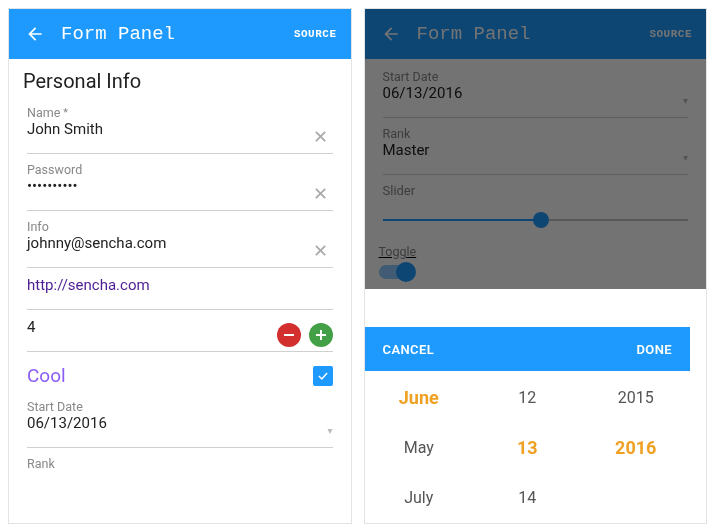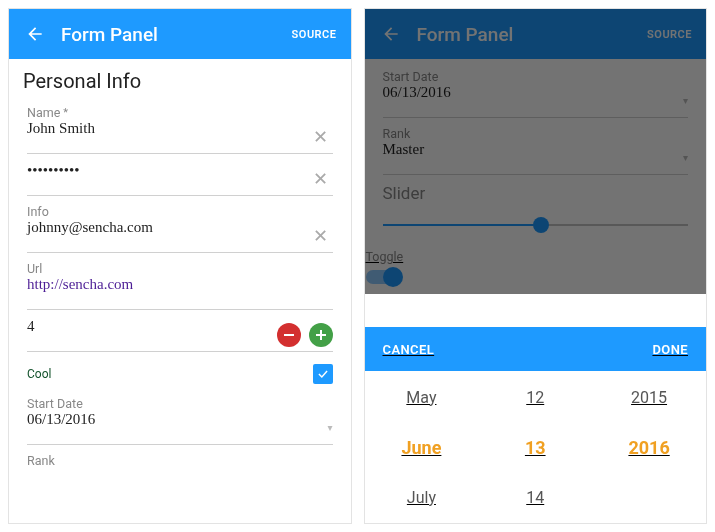--- a/index.html
+++ b/index.html
@@ -29,20 +29,21 @@
   
   .hdr {
     background: #1e9aff;
     color: #fff;
     height: 50px;
     display: flex;
     align-items: center;
     padding: 0 14px;
     font-size: 19px;
     font-weight: 500;
+    font-family: Liberation Mono, monospace;
   }
   .hdr .back {
     width: 24px;
     height: 24px;
     display: flex;
     align-items: center;
     justify-content: center;
     margin-right: 14px;
   }
   .hdr .back svg { fill: #fff; }
@@ -79,21 +80,20 @@
     height: 34px;
   }
   .field .val {
     flex: 1;
     font-size: 15px;
     color: #222;
     border: none;
     outline: none;
     background: transparent;
     height: 100%;
-    font-family: Liberation Serif, serif;
   }
   .field .val.placeholder { color: #4c1d95; }
   .field .clear {
     color: #aaa;
     font-size: 18px;
     width: 24px;
     text-align: center;
     cursor: pointer;
   }
   .field .drop {
@@ -136,22 +136,22 @@
   .circ .plusshape::before { left: 4px; top: 0; width: 2px; height: 10px; }
   .circ .plusshape::after  { top: 4px; left: 0; height: 2px; width: 10px; }
   
   .check-row {
     display: flex;
     align-items: center;
     padding: 10px 18px 6px 18px;
   }
   .check-row .lbl {
     flex: 1;
-    font-size: 12px;
-    color: #14532d;
+    font-size: 19px;
+    color: #8b5cf6;
   }
   .chk {
     width: 20px;
     height: 20px;
     background: #1e9aff;
     border-radius: 2px;
     display: flex;
     align-items: center;
     justify-content: center;
   }
@@ -170,21 +170,21 @@
     padding: 4px 0 0 0;
     overflow: hidden;
     position: relative;
   }
   
   .slider-wrap {
     padding: 6px 18px 10px 18px;
     position: relative;
   }
   .slider-wrap .lbl {
-    font-size: 17px;
+    font-size: 13px;
     color: #888;
     margin-bottom: 12px;
   }
   .slider-track {
     position: relative;
     height: 20px;
   }
   .slider-line {
     position: absolute;
     left: 0;
@@ -206,21 +206,21 @@
     position: absolute;
     top: 50%;
     width: 16px;
     height: 16px;
     background: #1e9aff;
     border-radius: 50%;
     transform: translate(-50%, -50%);
   }
   
   .toggle-wrap {
-    padding: 4px 18px 10px 1px;
+    padding: 4px 18px 10px 14px;
     text-decoration: underline;
   }
   .toggle-wrap .lbl {
     font-size: 12.5px;
     color: #888;
     margin-bottom: 6px;
   }
   .toggle {
     width: 34px;
     height: 14px;
@@ -233,24 +233,23 @@
     right: -3px;
     top: -3px;
     width: 20px;
     height: 20px;
     background: #1e9aff;
     border-radius: 50%;
   }
   
   .sheet {
     position: absolute;
-    left: 0; right: 0; bottom: 0;
+    left: 0; right: 16px; bottom: 0;
     background: #0ea5e9;
     z-index: 10;
-    text-decoration: underline;
   }
   .sheet-bar {
     background: #1e9aff;
     color: #fff;
     height: 44px;
     display: flex;
     align-items: center;
     justify-content: space-between;
     padding: 0 18px;
     font-size: 13px;
@@ -311,36 +310,36 @@
         <span>Name</span>
         <span class="req">*</span>
       </div>
       <div class="row">
         <span class="val">John Smith</span>
         <span class="clear">✕</span>
       </div>
     </div>
 
     <div class="field">
+      <div class="lbl">Password</div>
       <div class="row">
         <span class="val">••••••••••</span>
         <span class="clear">✕</span>
       </div>
     </div>
 
     <div class="field">
       <div class="lbl">Info</div>
       <div class="row">
         <span class="val">johnny@sencha.com</span>
         <span class="clear">✕</span>
       </div>
     </div>
 
     <div class="field">
-      <div class="lbl">Url</div>
       <div class="row">
         <span class="val placeholder">http://sencha.com</span>
       </div>
     </div>
 
     <div class="field">
       <div class="row">
         <span class="val">4</span>
         <div class="spin-btns">
           <div class="circ minus">
@@ -425,22 +424,22 @@
       <div class="dim-overlay"></div>
     </div>
 
     <div class="sheet">
       <div class="sheet-bar">
         <span>CANCEL</span>
         <span>DONE</span>
       </div>
       <div class="picker">
         <div class="pcol">
+          <div class="prow sel">June</div>
           <div class="prow">May</div>
-          <div class="prow sel">June</div>
           <div class="prow">July</div>
         </div>
         <div class="pcol">
           <div class="prow">12</div>
           <div class="prow sel">13</div>
           <div class="prow">14</div>
         </div>
         <div class="pcol">
           <div class="prow">2015</div>
           <div class="prow sel">2016</div>

